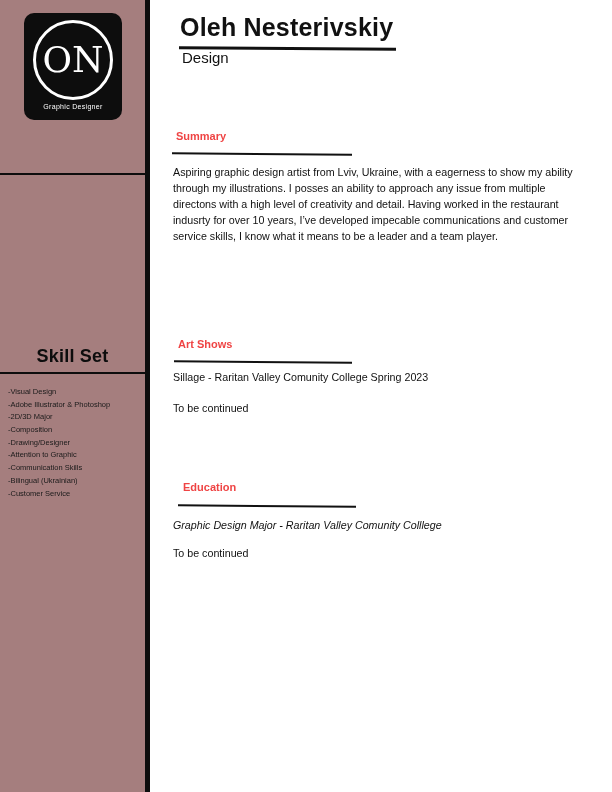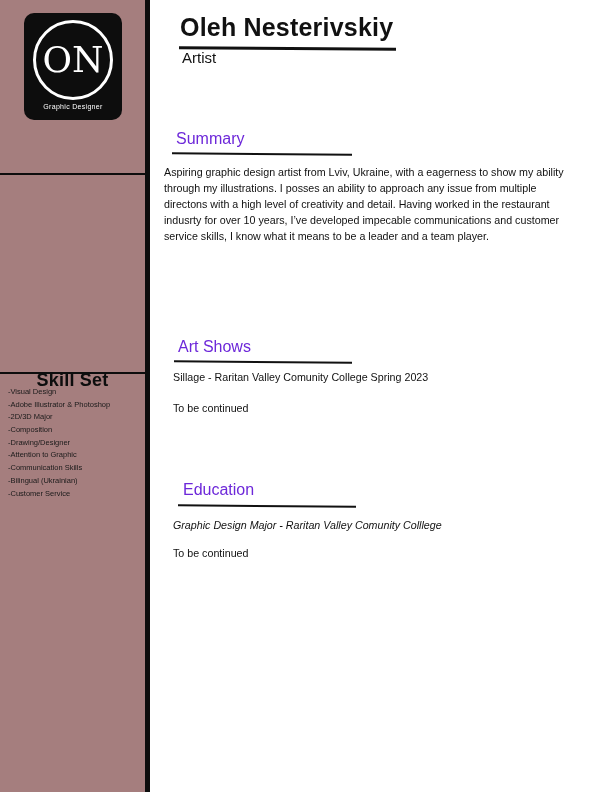--- a/index.html
+++ b/index.html
@@ -25,44 +25,44 @@
     display:flex; align-items:center; justify-content:center;
   }
   .logo-initials { font-family:"DejaVu Serif", serif; color:#ffffff; font-size:36px; line-height:1; }
   .logo-tagline { color:#ffffff; font-size:7px; margin-top:3px; letter-spacing:.3px; }
 
   .side-heading {
     position:absolute; left:0; width:145px; text-align:center;
     font-size:18px; font-weight:600; color:var(--ink,#0d0d0d); letter-spacing:.2px;
   }
   .contact-heading { top:148px; }
-  .skills-heading  { top:346px;margin-top:24px; }
+  .skills-heading  { top:346px; }
 
   .side-rule { position:absolute; left:0; width:145px; height:2px; background:var(--ink,#0d0d0d); }
   .rule-contact { top:173px; }
   .rule-skills  { top:372px; }
 
   .contact-list { position:absolute; left:10px; top:186px; width:132px; list-style:none; }
   .contact-list li { font-size:8px; color:#1a1a1a; margin-bottom:13.5px; white-space:nowrap; }
 
   .skills-list { position:absolute; left:8px; top:387px; width:136px; list-style:none; }
   .skills-list li { font-size:7.5px; color:#1a1a1a; margin-bottom:3.7px; white-space:nowrap; }
 
   
   .name { position:absolute; left:180px; top:13px; font-size:25px; font-weight:600; color:#111; letter-spacing:.2px; }
   .name-rule { position:absolute; left:179px; top:47px; width:217px; height:2.5px; background:#111; transform:rotate(.4deg); }
   .job-title { position:absolute; left:182px; top:49px; font-size:15px; color:#111; }
 
-  .sec-heading { position:absolute; font-size:16px; font-weight:400; color:#6d28d9; }
+  .sec-heading { position:absolute; font-size:11px; font-weight:700; color:#ef4444; }
   .sec-rule { position:absolute; height:1.8px; background:#111; transform:rotate(.5deg); }
 
   .summary-heading { left:176px; top:130px; }
   .summary-rule    { left:172px; top:153px; width:180px; }
   .summary-body {
-    position:absolute; left:164px; top:164px; width:414px;
+    position:absolute; left:173px; top:164px; width:414px;
     font-size:10.7px; line-height:1.5; color:#111;
   }
 
   .artshows-heading { left:178px; top:338px; }
   .artshows-rule    { left:174px; top:361px; width:178px; }
   .artshows-item1   { position:absolute; left:173px; top:371px; font-size:10.7px; color:#111; }
   .artshows-item2   { position:absolute; left:173px; top:402px; font-size:10.7px; color:#111; }
 
   .education-heading { left:183px; top:481px; }
   .education-rule    { left:178px; top:505px; width:178px; }
@@ -101,21 +101,21 @@
       <li>-Customer Service</li>
     </ul>
   </aside>
 
   <div class="divider"></div>
 
   <main>
 
     <h1 class="name">Oleh Nesterivskiy</h1>
     <div class="name-rule"></div>
-    <div class="job-title">Artist</div>
+    <div class="job-title">Design</div>
 
     <h2 class="sec-heading summary-heading">Summary</h2>
     <div class="sec-rule summary-rule"></div>
     <p class="summary-body">Aspiring graphic design artist from Lviv, Ukraine, with a eagerness to show my ability through my illustrations. I posses an ability to approach any issue from multiple directons with a high level of creativity and detail. Having worked in the restaurant indusrty for over 10 years, I’ve developed impecable communications and customer service skills, I know what it means to be a leader and a team player.</p>
 
     <h2 class="sec-heading artshows-heading">Art Shows</h2>
     <div class="sec-rule artshows-rule"></div>
     <p class="artshows-item1">Sillage - Raritan Valley Comunity College Spring 2023</p>
     <p class="artshows-item2">To be continued</p>
 

